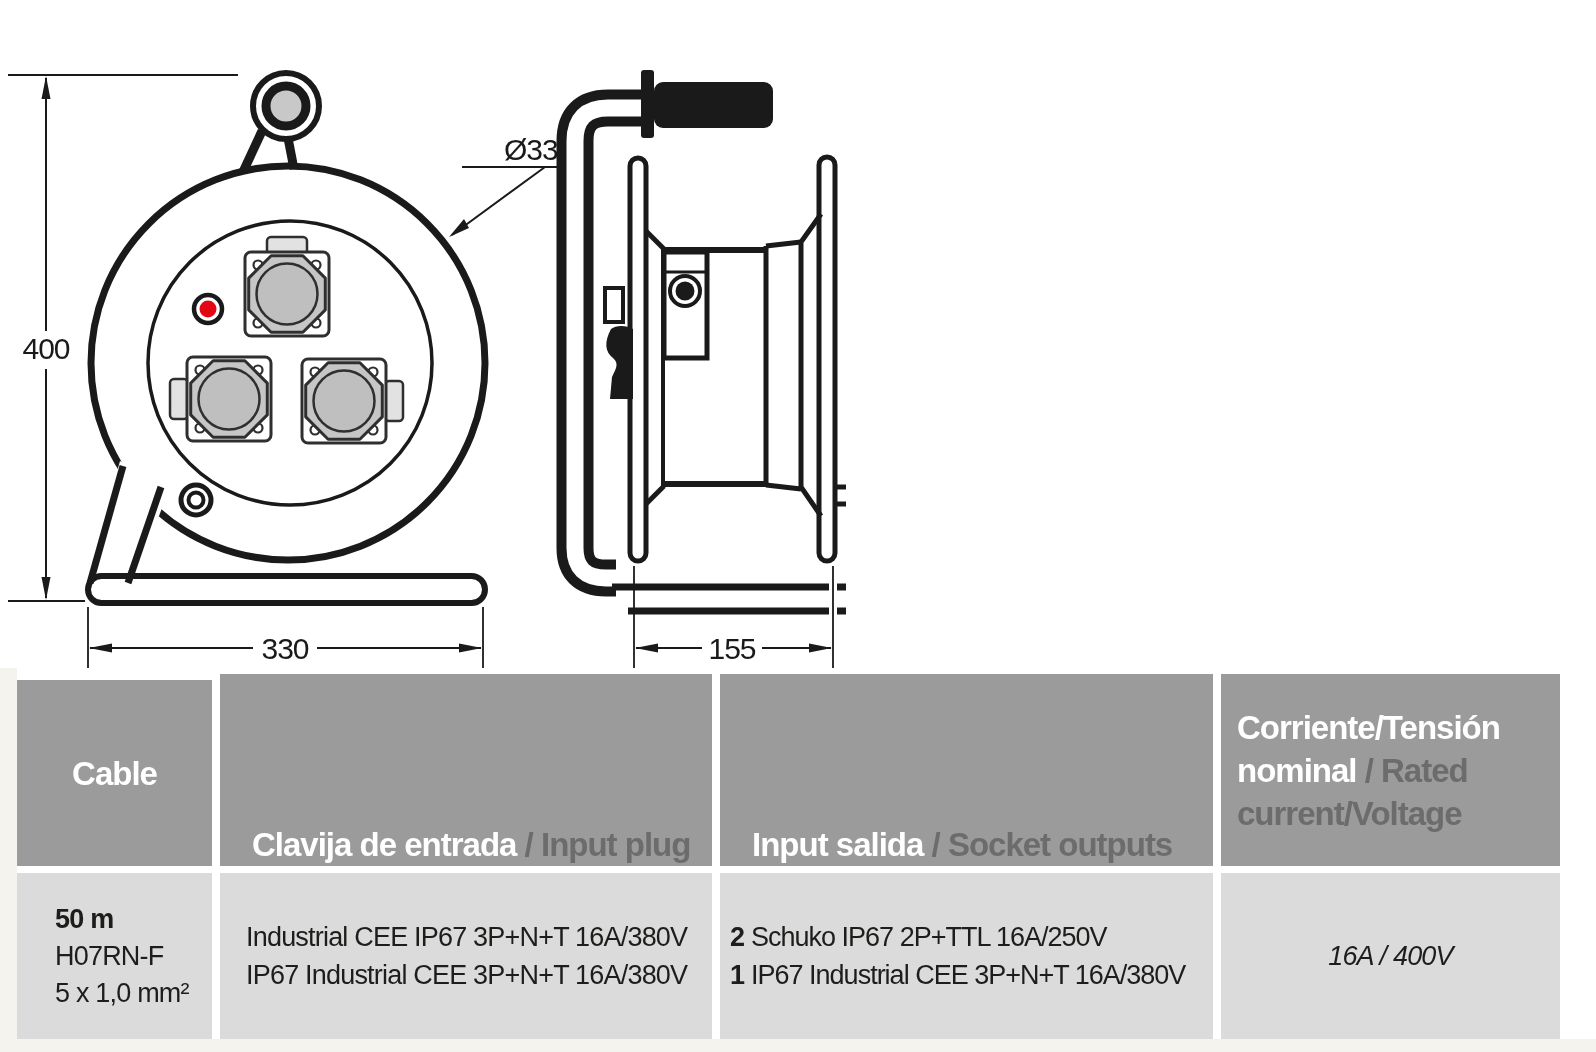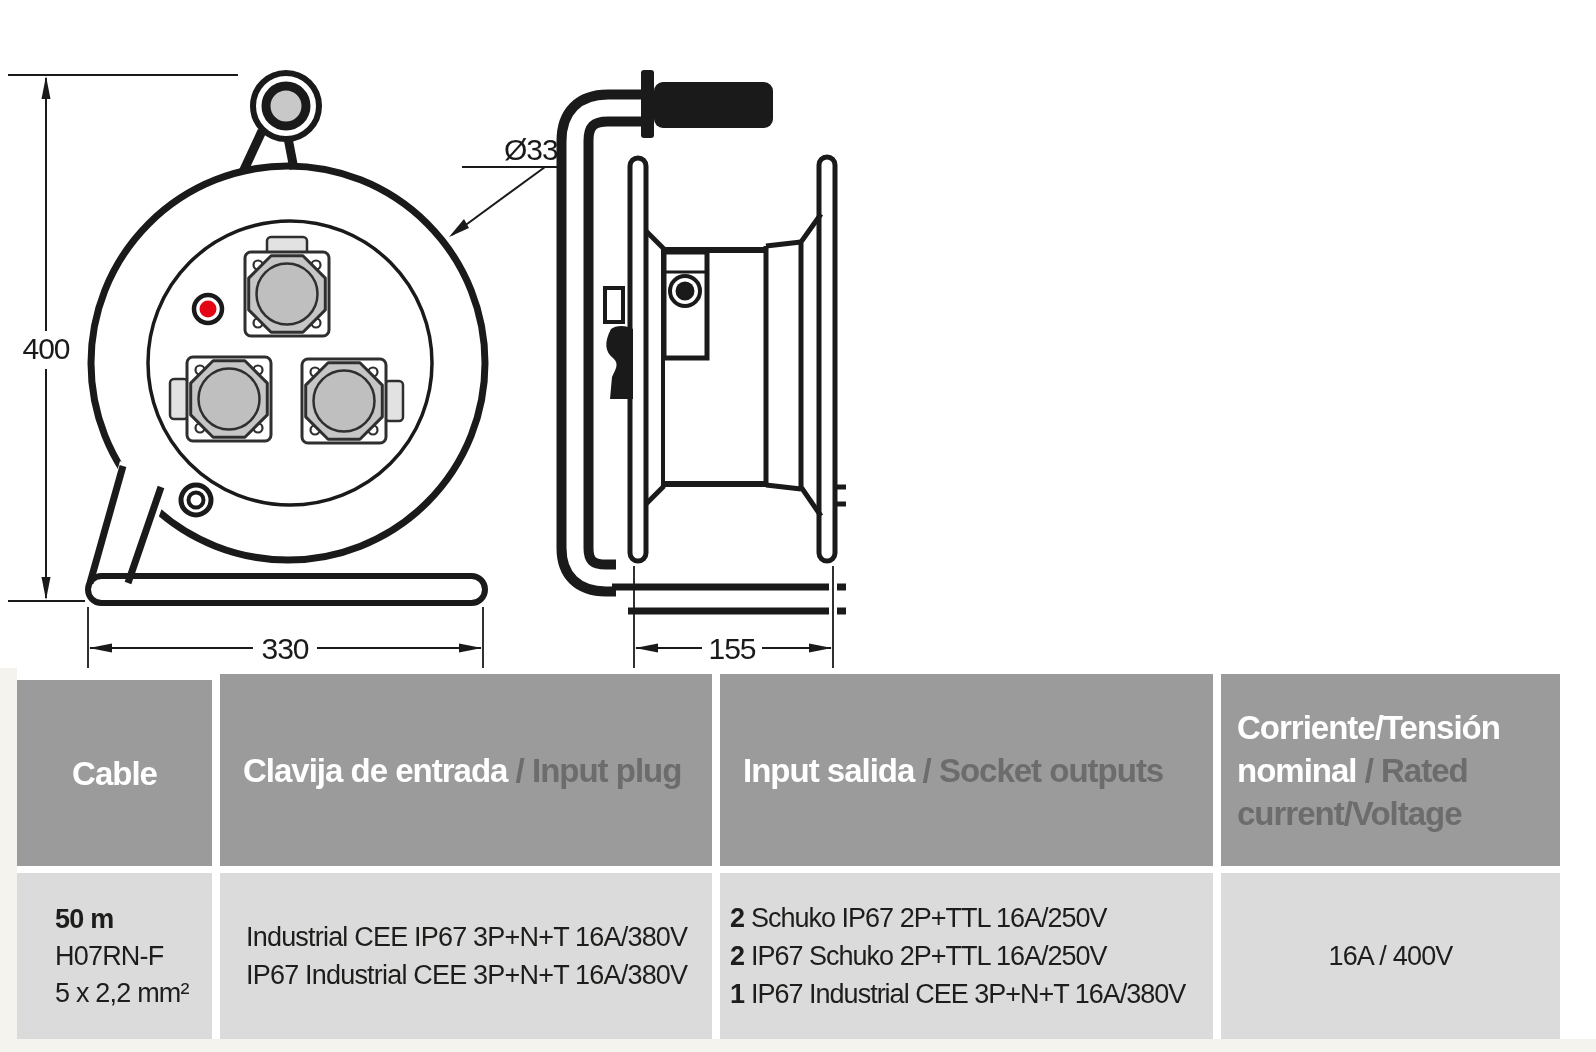--- a/index.html
+++ b/index.html
@@ -16,30 +16,30 @@
 
   .spec-table{position:absolute;left:17px;top:674px;width:1543px;display:grid;
               grid-template-columns:195px 492px 493px 339px;
               grid-template-rows:192px 166px;
               column-gap:8px;row-gap:7px;}
   .th{background:var(--header_bg);display:flex;flex-direction:column;justify-content:center;
       font-size:33px;font-weight:bold;letter-spacing:-1px;line-height:43px;}
   .th .hp{color:var(--header_text);}
   .th .hs{color:var(--header_secondary);}
   .th-cable{align-items:center;text-align:center;margin-top:6px;}
-  .th-pad{padding-left:23px;padding-right:12px;}
+  .th-pad{padding-left:32px;padding-right:12px;justify-content:flex-end;}
   .th-last{padding-left:16px;padding-right:14px;}
   .td{background:var(--body_bg);color:var(--body_text);display:flex;flex-direction:column;
       justify-content:center;font-size:27px;letter-spacing:-0.8px;line-height:38px;}
   .td-cable{padding-left:38px;line-height:37px;}
   .td-cable .b{font-weight:bold;}
   .td-plug{padding-left:26px;}
   .td-sockets{padding-left:10px;letter-spacing:-1px;}
   .td-sockets .qty{font-weight:bold;margin-right:7px;}
-  .td-rated{align-items:center;}
+  .td-rated{align-items:center;font-style:italic;}
 </style>
 </head>
 <body>
 
 <div class="page">
 
   <svg class="drawing" width="1596" height="672" viewBox="0 0 1596 672">
 
     <g>
 
@@ -213,31 +213,30 @@
 
     <div class="th th-last">
       <div>
         <span class="hp">Corriente/Tensión nominal</span><span class="hs"> / </span><span class="hs">Rated current/Voltage</span>
       </div>
     </div>
 
     <div class="td td-cable">
       <span class="b">50 m</span>
       <span>H07RN-F</span>
-      <span>5 x 2,2 mm²</span>
+      <span>5 x 1,0 mm²</span>
     </div>
 
     <div class="td td-plug">
       <span>Industrial CEE IP67 3P+N+T 16A/380V</span>
       <span>IP67 Industrial CEE 3P+N+T 16A/380V</span>
     </div>
 
     <div class="td td-sockets">
       <span><span class="qty">2</span><span>Schuko IP67 2P+TTL 16A/250V</span></span>
-      <span><span class="qty">2</span><span>IP67 Schuko 2P+TTL 16A/250V</span></span>
       <span><span class="qty">1</span><span>IP67 Industrial CEE 3P+N+T 16A/380V</span></span>
     </div>
 
     <div class="td td-rated">
       <span>16A / 400V</span>
     </div>
   </div>
 
   <div class="edge-left"></div>
   <div class="edge-bottom"></div>

